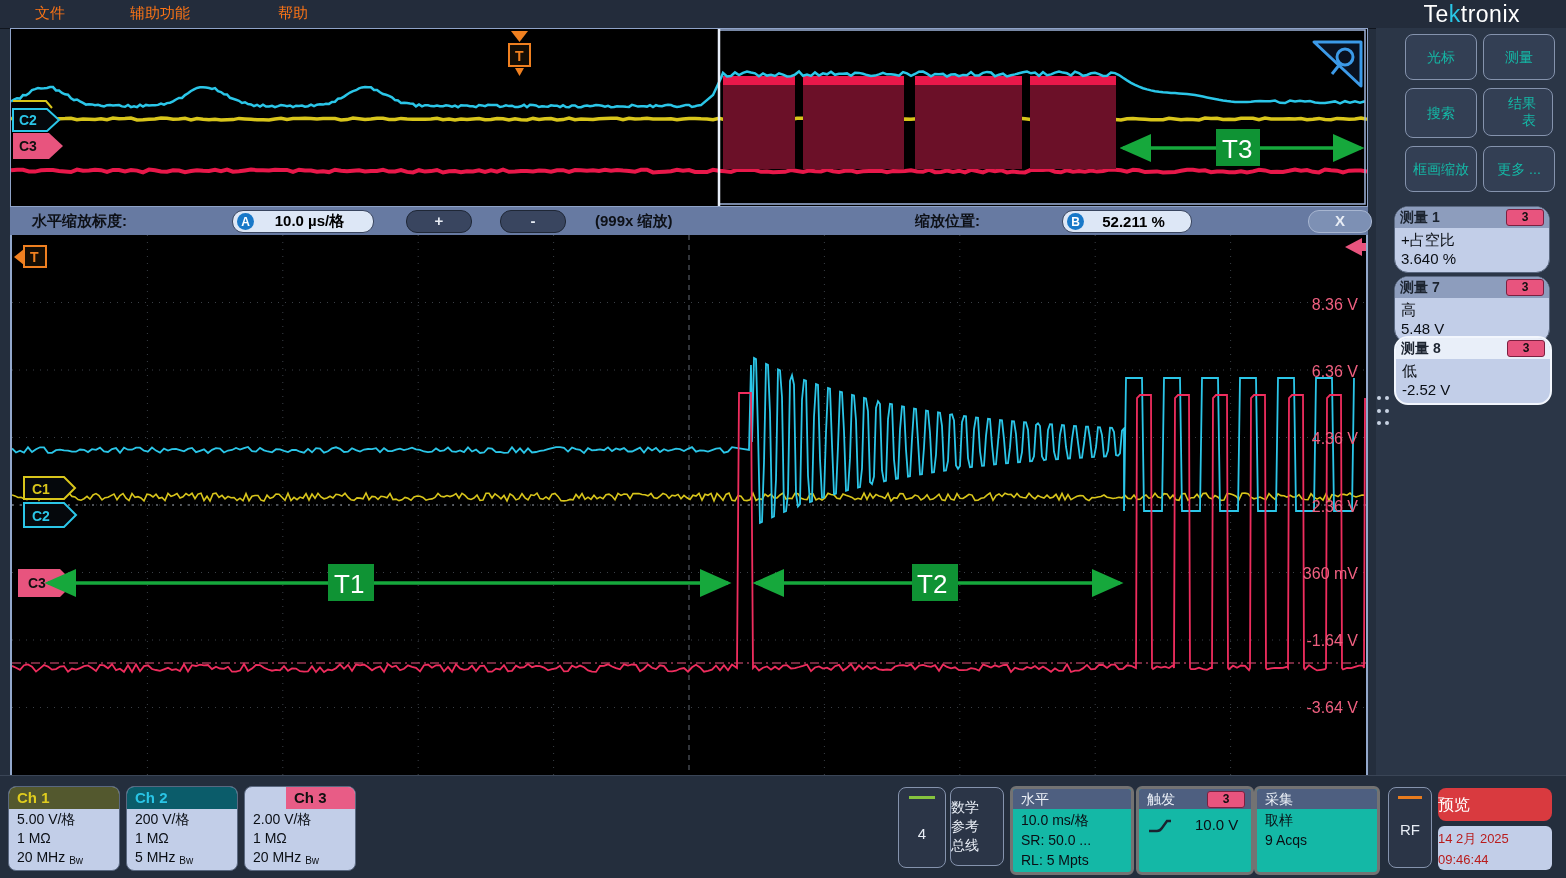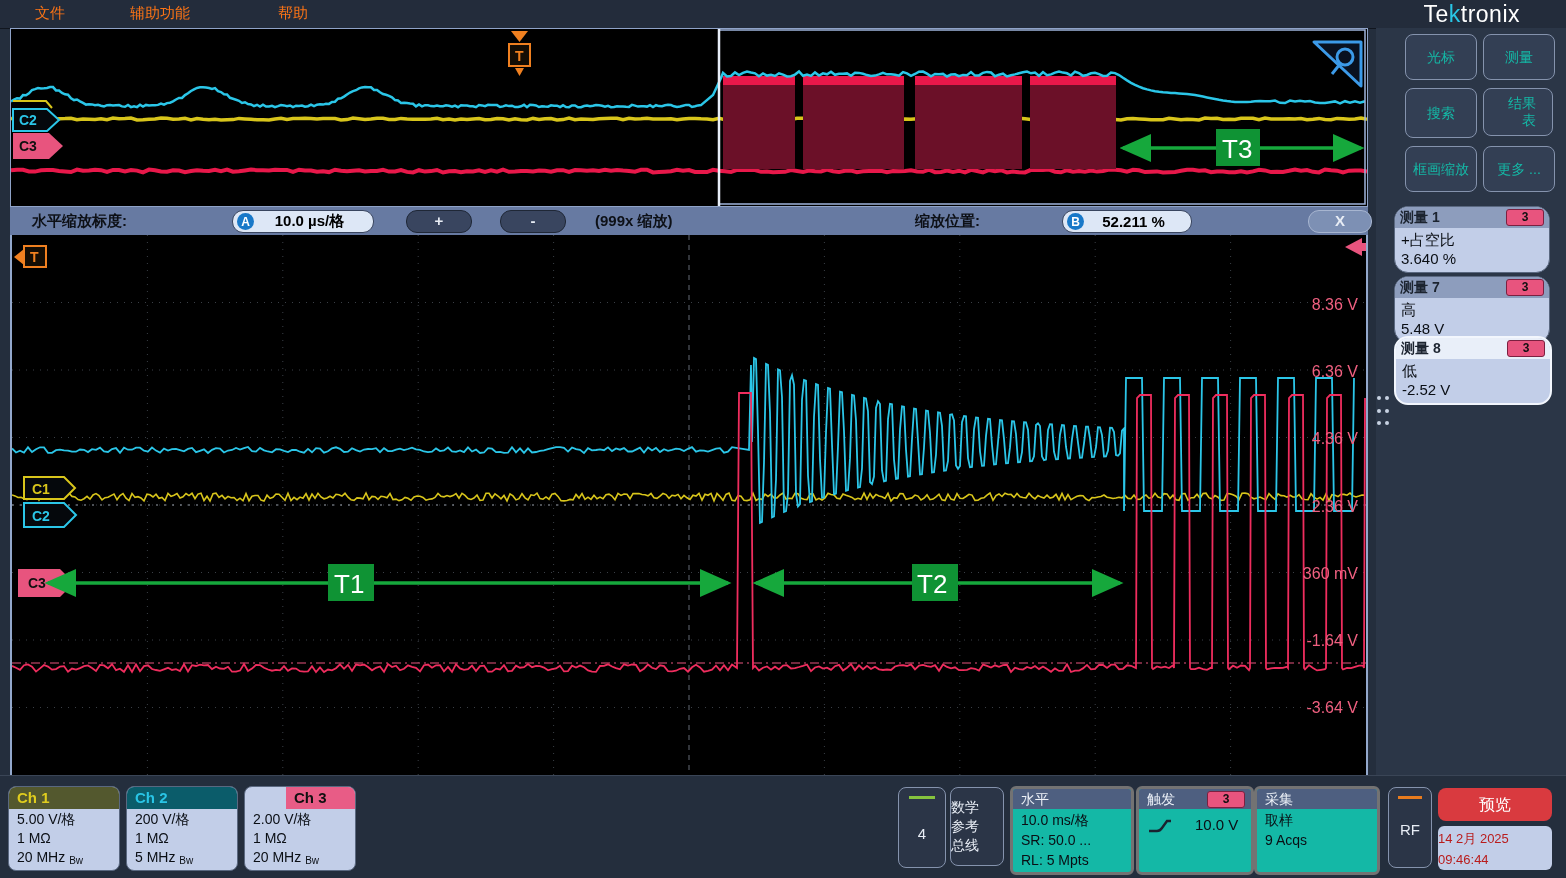--- a/index.html
+++ b/index.html
@@ -38,21 +38,21 @@
   
   #bottombar{left:0;top:775px;width:1566px;height:103px;background:#242e3d;border-top:1px solid #3a4556;}
   .chbadge{position:absolute;top:10px;width:110px;height:83px;border-radius:8px;overflow:hidden;background:#c2cee8;border:1px solid #5a6880;}
   .chhead{height:22px;font-size:15px;font-weight:bold;padding:2px 0 0 8px;box-sizing:border-box;}
   .chbody{padding:1px 0 0 8px;font-size:14px;color:#0a0e14;line-height:19px;}
   .bw{font-size:10px;vertical-align:-2px;}
   .darkbadge{position:absolute;top:11px;background:#2b3547;border:1px solid #8593ad;border-radius:8px;color:#e8edf5;}
   .panel{position:absolute;top:10px;height:83px;background:#14b8a6;border-radius:6px;overflow:hidden;border:3px solid #737373;}
   .panel-head{height:20px;background:#4e5f80;color:#eef2f8;font-size:14px;padding:1px 6px 0 8px;box-sizing:border-box;display:flex;align-items:center;}
   .panel-body{padding:1px 0 0 8px;font-size:14px;color:#0a0e14;line-height:20px;}
-  #previewbtn{position:absolute;left:1438px;top:12px;width:114px;height:33px;background:#d93a3f;border-radius:8px;color:#fff;font-size:16px;text-align:center;line-height:33px;cursor:pointer;}
+  #previewbtn{position:absolute;left:1438px;top:12px;width:114px;height:33px;background:#d93a3f;border-radius:8px;color:#fff;font-size:16px;text-align:left;line-height:33px;cursor:pointer;}
   #datetime{position:absolute;left:1438px;top:50px;width:114px;height:44px;background:#c2cee8;border-radius:6px;font-size:13px;color:#b91c1c;text-align:left;line-height:21px;padding-top:2px;box-sizing:border-box;}
   
   .gridl{stroke:#3a3f46;stroke-width:1;stroke-dasharray:1 6;}
   .gridc{stroke:#646b74;stroke-width:1;stroke-dasharray:5 5;}
   .vlabel{fill:#f06080;font-size:16px;font-family:"Liberation Sans",sans-serif;}
   .anno-line{stroke:#16a83c;stroke-width:3.5;}
   .anno-box{fill:#0f9334;}
   .anno-text{fill:#fff;font-size:26px;font-family:"Liberation Sans",sans-serif;}
   .tagtext{font-size:14px;font-weight:bold;font-family:"Liberation Sans",sans-serif;}
 </style>

